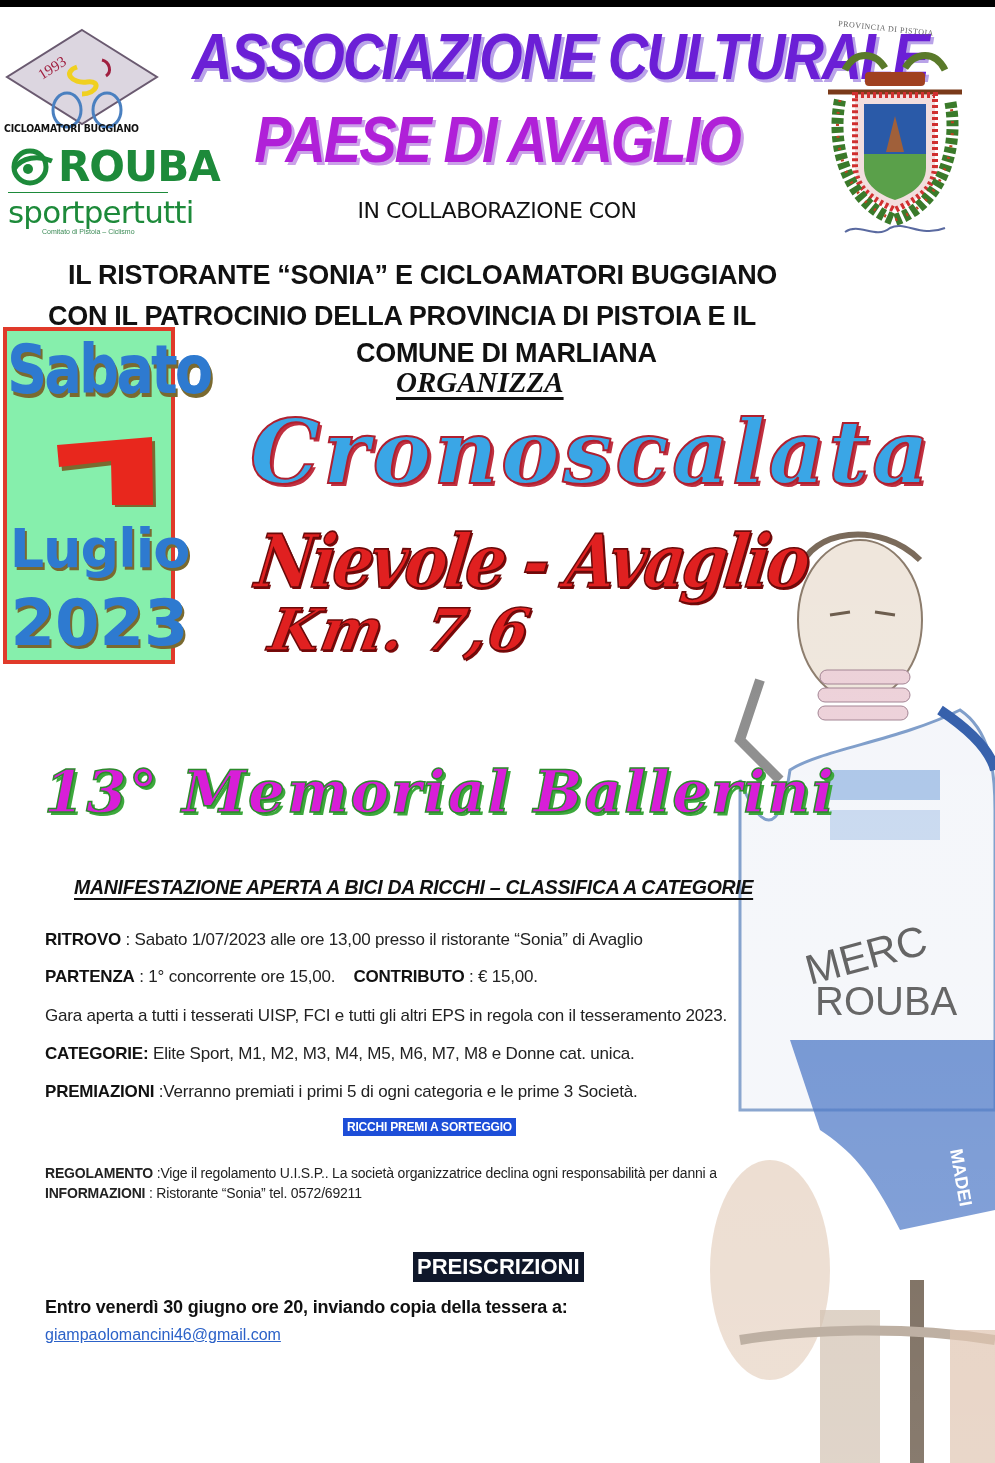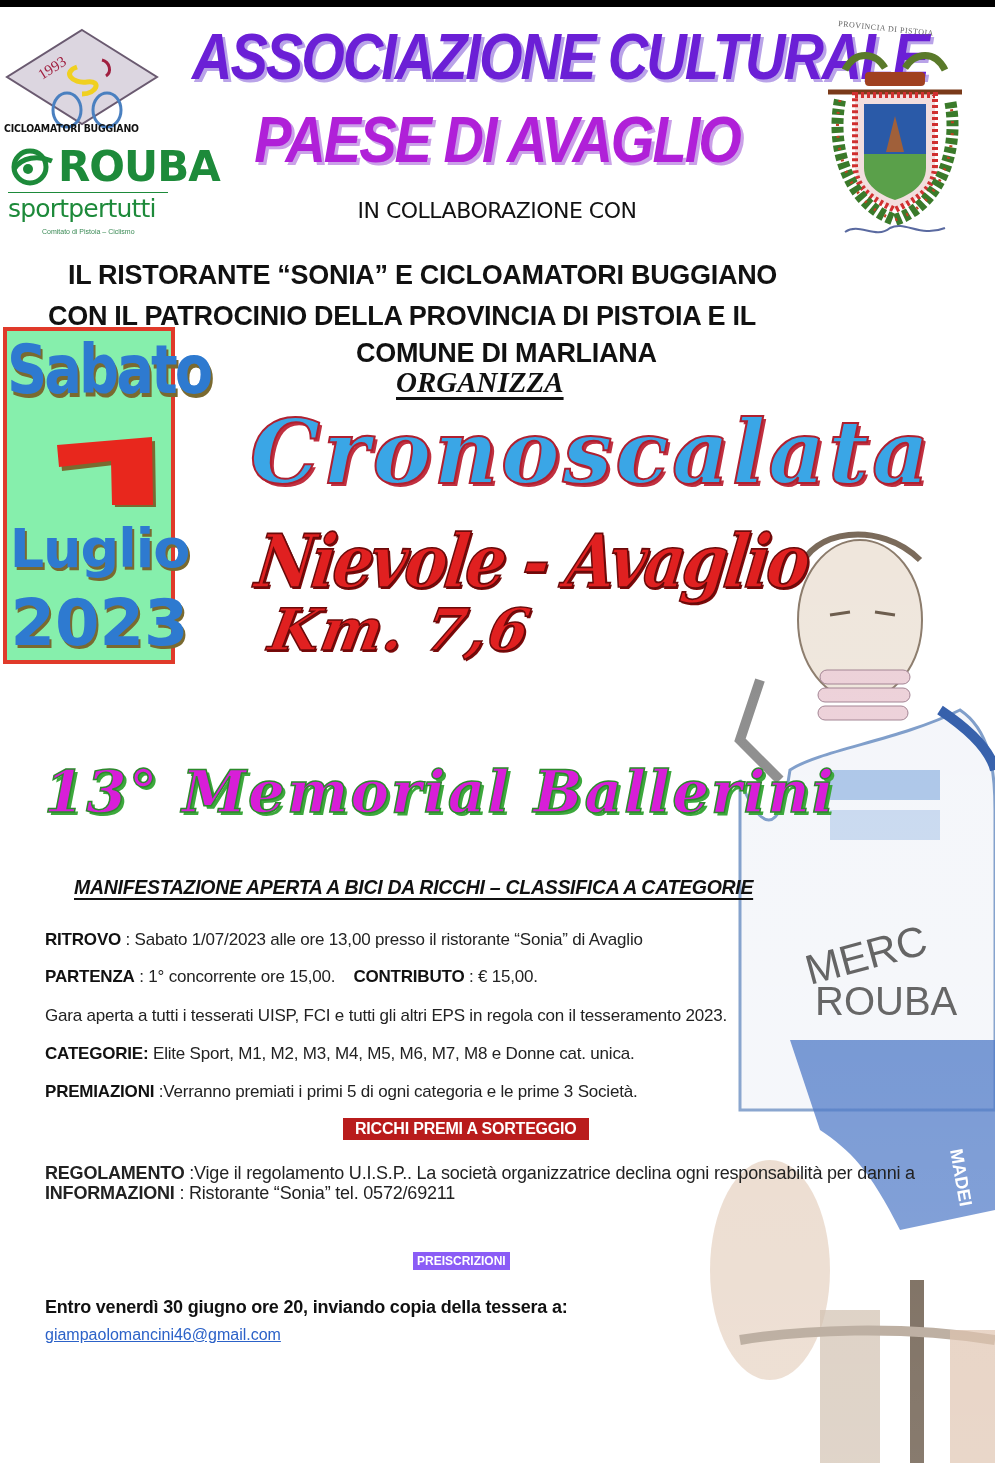--- a/index.html
+++ b/index.html
@@ -6,21 +6,21 @@
   html, body { width: 995px; height: 1463px; background: #ffffff; overflow: hidden; }
   body { position: relative; font-family: "Liberation Sans", sans-serif; color: #111; }
   .topbar { position: absolute; left: 0; top: 0; width: 995px; height: 7px; background: #000; }
 
   
   .logo-ciclo { position: absolute; left: 2px; top: 22px; width: 160px; height: 130px; }
   .logo-ciclo-text { position: absolute; left: 4px; top: 122px; font-size: 11px; font-weight: bold; letter-spacing: -0.2px; color: #111; white-space: nowrap; font-family: "DejaVu Sans", sans-serif; transform: scaleX(0.85); transform-origin: left; }
   .uisp-row { position: absolute; left: 8px; top: 146px; display: flex; align-items: center; }
   .uisp-text { font-size: 42px; font-weight: bold; color: #1d8a3a; font-family: "DejaVu Sans", sans-serif; letter-spacing: -1px; line-height: 42px; }
   .uisp-line { position: absolute; left: 8px; top: 192px; width: 160px; height: 1px; background: #1d8a3a; }
-  .sport-text { position: absolute; left: 8px; top: 194px; font-size: 25px; color: #1d8a3a; font-family: "DejaVu Sans", sans-serif; letter-spacing: -0.8px; }
+  .sport-text { position: absolute; left: 8px; top: 194px; font-size: 31px; color: #1d8a3a; font-family: "DejaVu Sans", sans-serif; letter-spacing: -0.8px; }
   .comitato-text { position: absolute; left: 42px; top: 228px; font-size: 7px; color: #3a8a55; }
 
   
   .title1 { position: absolute; left: 192px; top: 24px; width: 610px; text-align: center; font-size: 56px; font-weight: bold; font-style: italic; color: #6b1fd6; transform: scaleY(1.15); letter-spacing: -2px; text-shadow: 3px 3px 0 #b9a3e8; font-family: "Liberation Sans", sans-serif; white-space: nowrap; }
   .title2 { position: absolute; left: 192px; top: 107px; width: 610px; text-align: center; font-size: 56px; font-weight: bold; font-style: italic; color: #b020d8; transform: scaleY(1.15); letter-spacing: -2px; text-shadow: 3px 3px 0 #caa0e8; white-space: nowrap; }
   .collab { position: absolute; left: 192px; top: 198px; width: 610px; text-align: center; font-size: 22px; font-weight: normal; color: #111; font-family: "DejaVu Sans", sans-serif; letter-spacing: -0.5px; }
 
   
   .crest-caption { position: absolute; left: 838px; top: 24px; font-size: 8px; color: #666; font-family: "Liberation Serif", serif; transform: rotate(6deg); letter-spacing: 0.5px; }
   .crest { position: absolute; left: 820px; top: 40px; width: 150px; height: 200px; }
@@ -52,24 +52,24 @@
 
   
   .manif { position: absolute; left: 74px; top: 876px; font-size: 19.5px; font-weight: bold; font-style: italic; text-decoration: underline; text-decoration-thickness: 2px; text-underline-offset: 4px; white-space: nowrap; letter-spacing: -0.3px; }
   .info { position: absolute; left: 45px; font-size: 17px; white-space: nowrap; color: #222; letter-spacing: -0.2px; }
   .info b { color: #111; }
   .r1 { top: 930px; }
   .r2 { top: 967px; }
   .r3 { top: 1006px; }
   .r4 { top: 1044px; }
   .r5 { top: 1082px; }
-  .ricchi { position: absolute; left: 343px; top: 1118px; background: #b91c1c; color: #fff; font-weight: bold; font-size: 16px; padding: 2px 12px; white-space: nowrap; letter-spacing: -0.2px; }
-  .reg { position: absolute; left: 45px; top: 1163px; font-size: 18px; line-height: 20px; color: #222; letter-spacing: -0.2px; width: 900px; }
+  .ricchi { position: absolute; left: 343px; top: 1118px; background: #1d4ed8; color: #fff; font-weight: bold; font-size: 12px; padding: 2px 4px; white-space: nowrap; letter-spacing: -0.2px; }
+  .reg { position: absolute; left: 45px; top: 1163px; font-size: 14px; line-height: 20px; color: #222; letter-spacing: -0.2px; width: 900px; }
   .reg .line { white-space: nowrap; }
-  .preisc { position: absolute; left: 413px; top: 1252px; background: #8b5cf6; color: #fff; font-weight: bold; font-size: 12px; padding: 2px 4px; white-space: nowrap; }
+  .preisc { position: absolute; left: 413px; top: 1252px; background: #0f172a; color: #fff; font-weight: bold; font-size: 22px; padding: 2px 4px; white-space: nowrap; }
   .entro { position: absolute; left: 45px; top: 1297px; font-size: 18px; font-weight: bold; color: #111; white-space: nowrap; letter-spacing: -0.2px; }
   .email { position: absolute; left: 45px; top: 1326px; font-size: 16px; color: #2c62c8; text-decoration: underline; white-space: nowrap; }
 </style>
 </head>
 <body>
 
 <div class="topbar"></div>
 
 <svg class="logo-ciclo" viewBox="0 0 160 130">
   <polygon points="80,8 155,55 80,102 5,55" fill="#dcd6e0" stroke="#6a5a70" stroke-width="2"></polygon>

